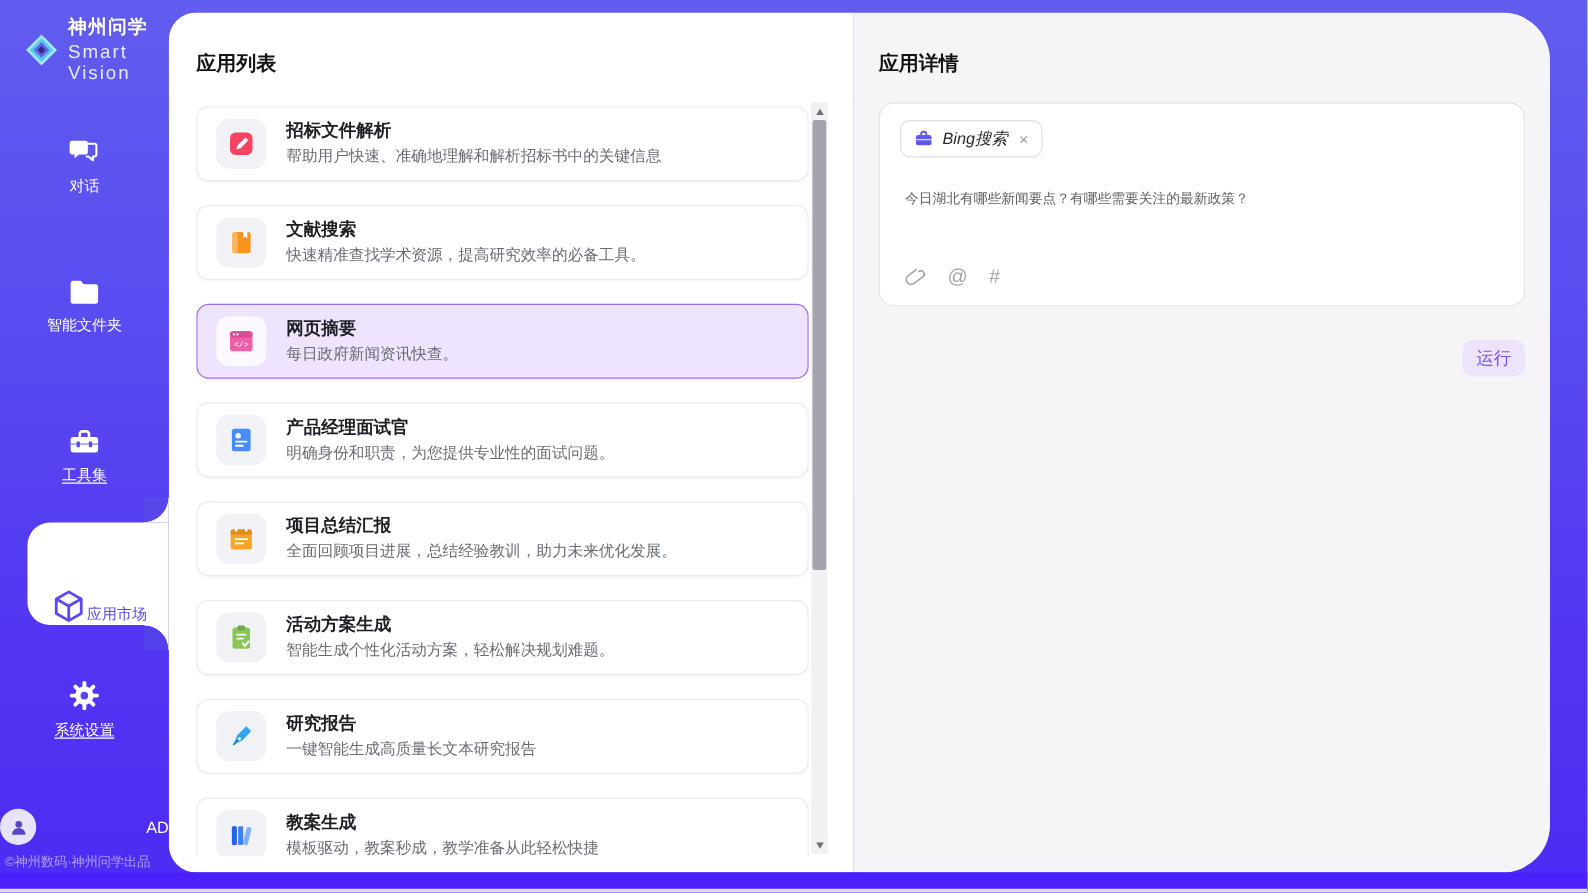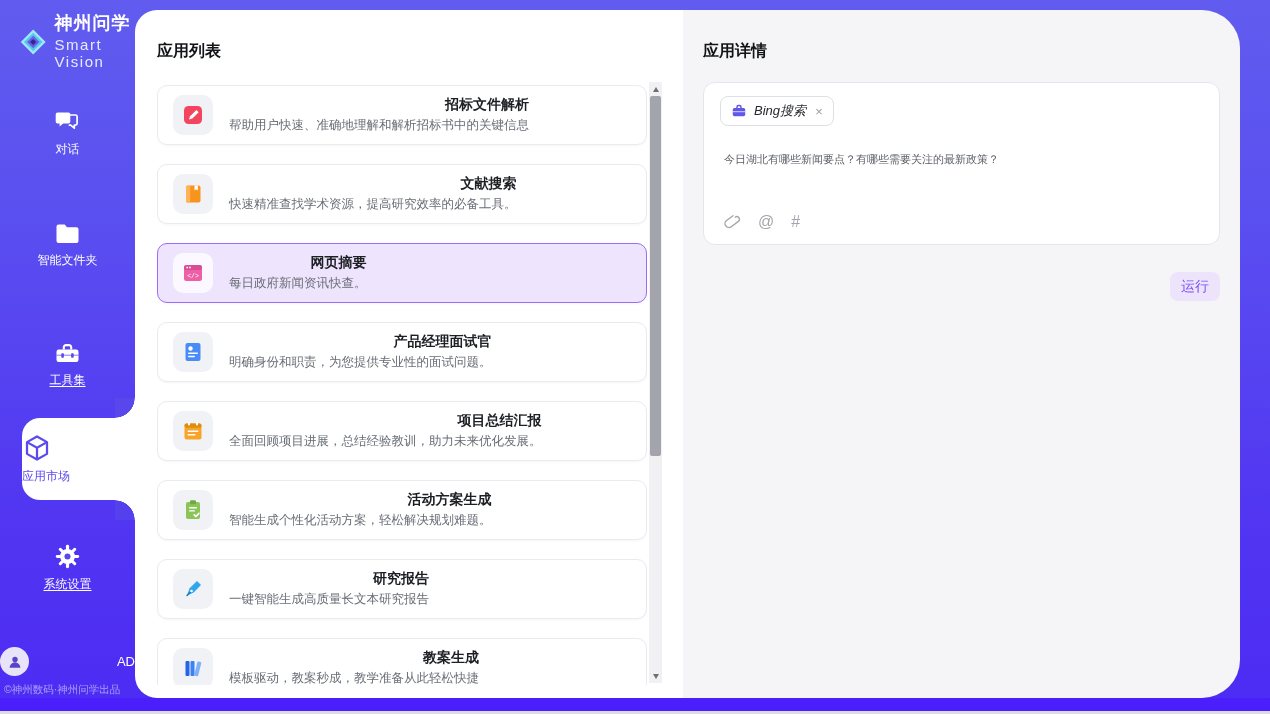--- a/index.html
+++ b/index.html
@@ -7,49 +7,49 @@
   body {
     font-family:"Liberation Sans","DejaVu Sans",sans-serif;
     background:linear-gradient(180deg,#615CEF 0%,#5A4FF0 30%,#5236F2 72%,#4C2BF3 100%);
     position:relative;
   }
   
   .bottom-strip{position:absolute;left:0;right:0;bottom:0;height:16px;background:#4A1FFB;border-bottom:3px solid #DCDCE2;}
   
   .sidebar{position:absolute;left:0;top:0;width:135px;height:698px;}
   .logo{position:absolute;top:14px;left:20px;display:flex;align-items:center;gap:8px;}
-  .logo-text .logo-name{font-size:18px;font-weight:bold;color:#fff;letter-spacing:1px;line-height:1.1;}
+  .logo-text .logo-name{font-size:15px;font-weight:bold;color:#fff;letter-spacing:1px;line-height:1.1;}
   .logo-text .logo-sub{font-size:15px;color:#E6EAFF;letter-spacing:1.6px;margin-top:2px;}
   .nav{position:absolute;left:0;width:135px;text-align:center;color:#fff;cursor:pointer;}
   .nav svg{display:block;margin:0 auto 6px auto;}
   .nav .nav-label{font-size:12px;color:#fff;}
   .nav .nav-label.u{text-decoration:underline;text-underline-offset:2px;}
   .nav-chat{top:110px;} .nav-folder{top:222px;} .nav-tools{top:341px;} .nav-settings{top:543px;}
   .active-bubble{position:absolute;left:22px;top:418px;width:113px;height:82px;background:#fff;
-    border-radius:18px 0 0 18px;display:flex;flex-direction:column;align-items:flex-start;justify-content:center;cursor:pointer;}
+    border-radius:18px 0 0 18px;display:flex;flex-direction:row;align-items:flex-end;justify-content:center;cursor:pointer;}
   .active-bubble::before{content:"";position:absolute;top:-20px;right:0;width:20px;height:20px;
     background:radial-gradient(circle 20px at 0 0,#5848EC 0 19.4px,#fff 19.9px);}
   .active-bubble::after{content:"";position:absolute;bottom:-20px;right:0;width:20px;height:20px;
     background:radial-gradient(circle 20px at 0 100%,#5540EE 0 19.4px,#fff 19.9px);}
   .active-bubble .nav-label{font-size:12px;color:#5B4AF0;margin-top:5px;}
   .user{position:absolute;top:647px;left:0;width:135px;display:flex;align-items:center;justify-content:space-between;gap:12px;}
   .avatar{width:29px;height:29px;border-radius:50%;background:#E9E3F9;display:flex;align-items:center;justify-content:center;cursor:pointer;}
   .user-name{color:#fff;font-size:13px;}
   .side-footer{position:absolute;top:683px;left:4px;width:131px;font-size:10.5px;color:rgba(255,255,255,0.52);white-space:nowrap;}
   
   .page{position:absolute;left:135px;top:10px;width:1105px;height:688px;border-radius:22px 38px 38px 22px;
     overflow:hidden;display:flex;}
   .list-panel{width:548px;flex:none;background:#ffffff;position:relative;}
   .detail-panel{flex:1;background:#F5F5F7;position:relative;}
   .panel-title{position:absolute;top:31px;left:22px;font-size:16px;font-weight:bold;color:#121418;}
   .detail-panel .panel-title{left:20px;}
   
   .list-viewport{position:absolute;top:75px;left:22px;width:490px;height:600px;overflow:hidden;}
   .card{height:60px;border:1px solid #EAEBEF;border-radius:10px;margin-bottom:19px;display:flex;align-items:center;
-    padding:4px 15px;background:#fff;box-shadow:0 1px 3px rgba(28,32,46,0.04);cursor:pointer;text-align:right;}
+    padding:4px 15px;background:#fff;box-shadow:0 1px 3px rgba(28,32,46,0.04);cursor:pointer;}
   .card.selected{background:#EFE4FD;border:1.5px solid #9B6CF5;}
   .card-icon{width:40px;height:40px;border-radius:10px;background:#F1F2F5;display:flex;align-items:center;
     justify-content:center;margin-right:16px;flex:none;}
   .card.selected .card-icon{background:#FBF8FF;}
   .card-title{font-size:14px;font-weight:bold;color:#1C1F24;line-height:1.4;}
   .card-desc{font-size:12.5px;color:#686D75;line-height:1.55;margin-top:1px;}
   
   .scrollbar{position:absolute;top:72px;right:21px;width:13px;height:601px;background:#F1F1F4;}
   .sb-btn{position:absolute;left:0;width:13px;height:14px;background:#F1F1F4;display:flex;align-items:center;justify-content:center;cursor:pointer;}
   .sb-btn.up{top:0;} .sb-btn.down{bottom:0;}

